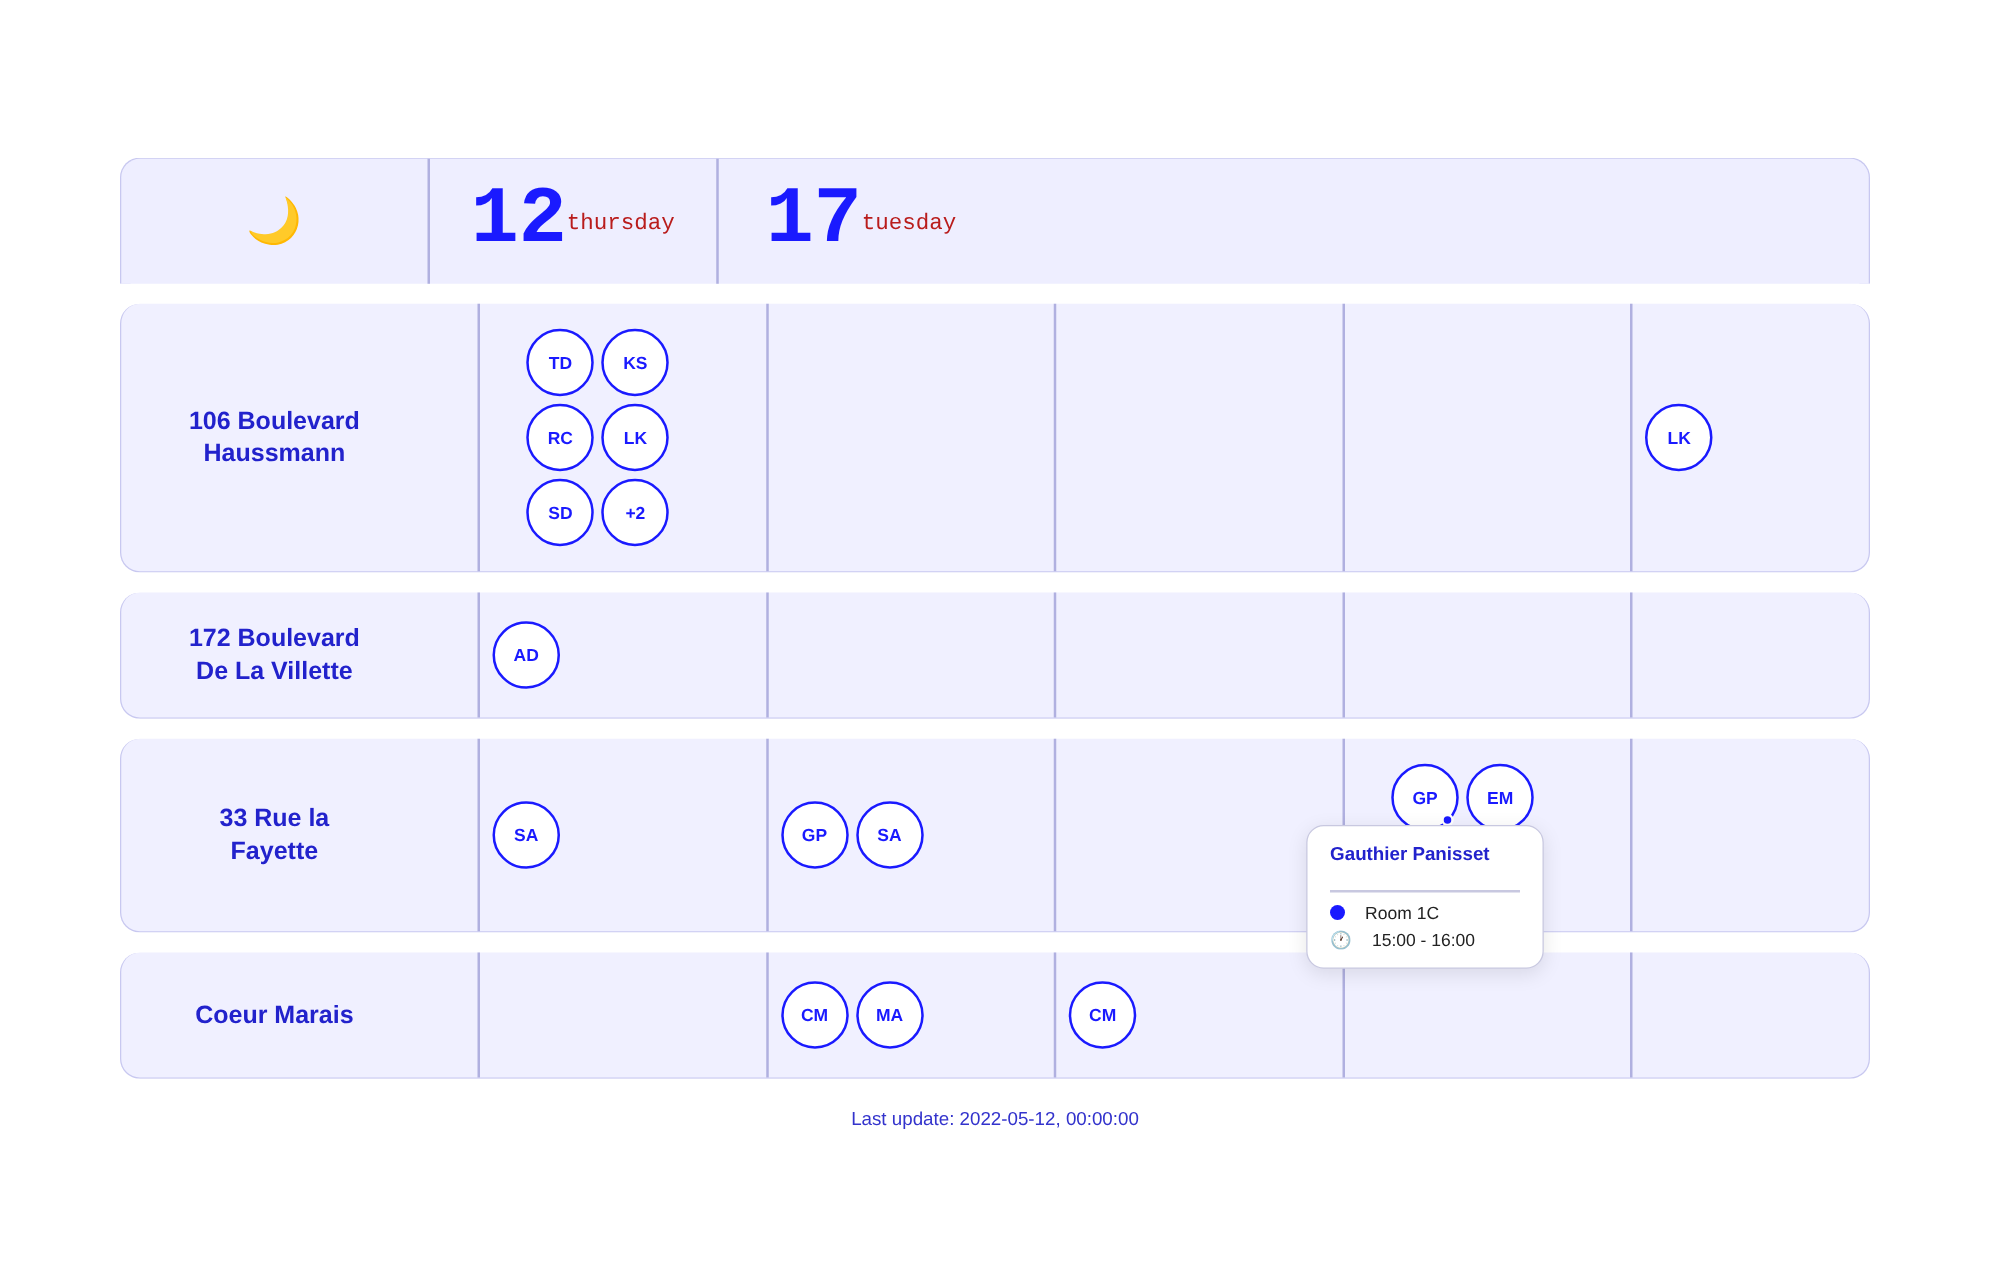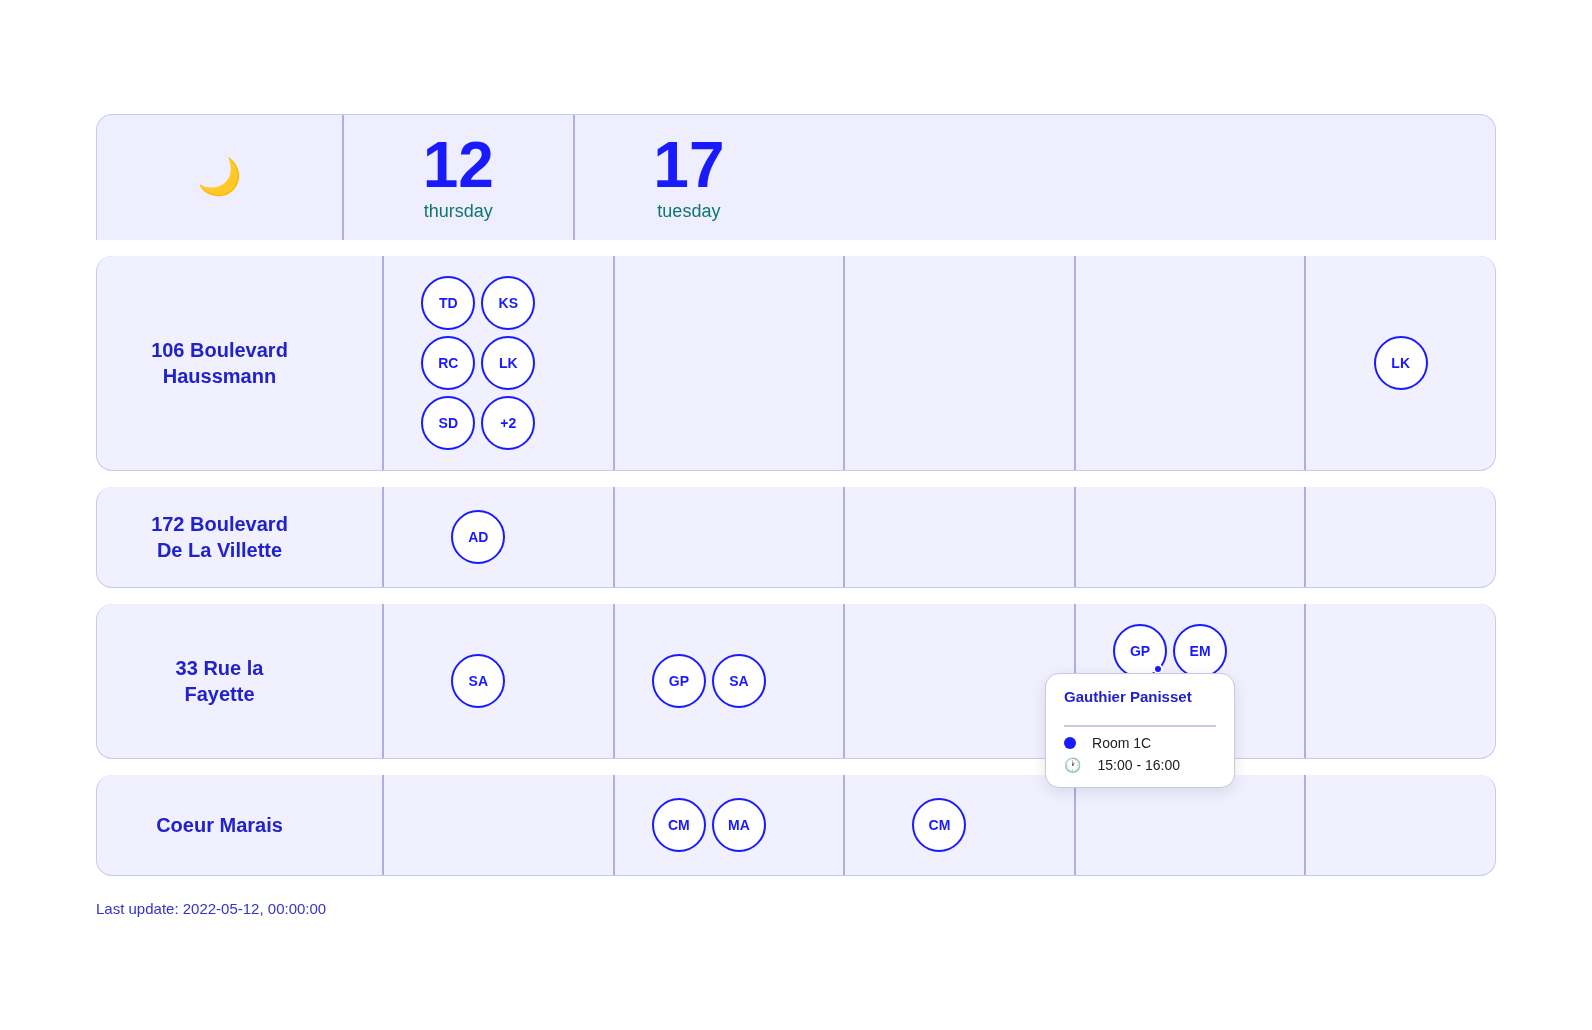--- a/index.html
+++ b/index.html
@@ -32,36 +32,36 @@
       align-items: center;
       justify-content: center;
       padding: 20px;
     }
     .moon-icon {
       font-size: 36px;
       color: #888;
     }
     .header-day {
       display: flex;
-      flex-direction: column;
       align-items: center;
       justify-content: center;
       padding: 18px 10px;
       border-left: 2px solid #b0b0e0;
+      font-family: Liberation Mono, monospace;
     }
     .header-day-number {
       font-size: 64px;
       font-weight: 800;
       color: #1a1aff;
       line-height: 1;
     }
     .header-day-name {
       font-size: 18px;
       font-weight: 400;
-      color: #0f766e;
+      color: #b91c1c;
       margin-top: 4px;
     }
     
     .location-row {
       display: grid;
       grid-template-columns: 245px repeat(5, 1fr);
       background: #f0f0ff;
       border: 1.5px solid #c8c8f0;
       border-top: none;
       margin-top: 16px;
@@ -75,21 +75,20 @@
       padding: 20px 4px;
       font-size: 20px;
       font-weight: 600;
       color: #2222cc;
       line-height: 1.3;
     }
     .day-cell {
       border-left: 2px solid #b0b0e0;
       display: flex;
       align-items: center;
-      justify-content: center;
       padding: 20px 10px;
       min-height: 100px;
       position: relative;
       margin-left: 40px;
     }
     .avatars-container {
       display: flex;
       flex-wrap: wrap;
       gap: 6px;
       justify-content: center;
@@ -144,20 +143,21 @@
     }
     .tooltip-dot {
       width: 12px;
       height: 12px;
       border-radius: 50%;
       background: #1a1aff;
       flex-shrink: 0;
     }
     
     .footer {
+      text-align: center;
       margin-top: 24px;
       font-size: 15px;
       color: #3333cc;
     }
   </style>
 </head>
 <body>
 
 <div class="calendar-container">
 

